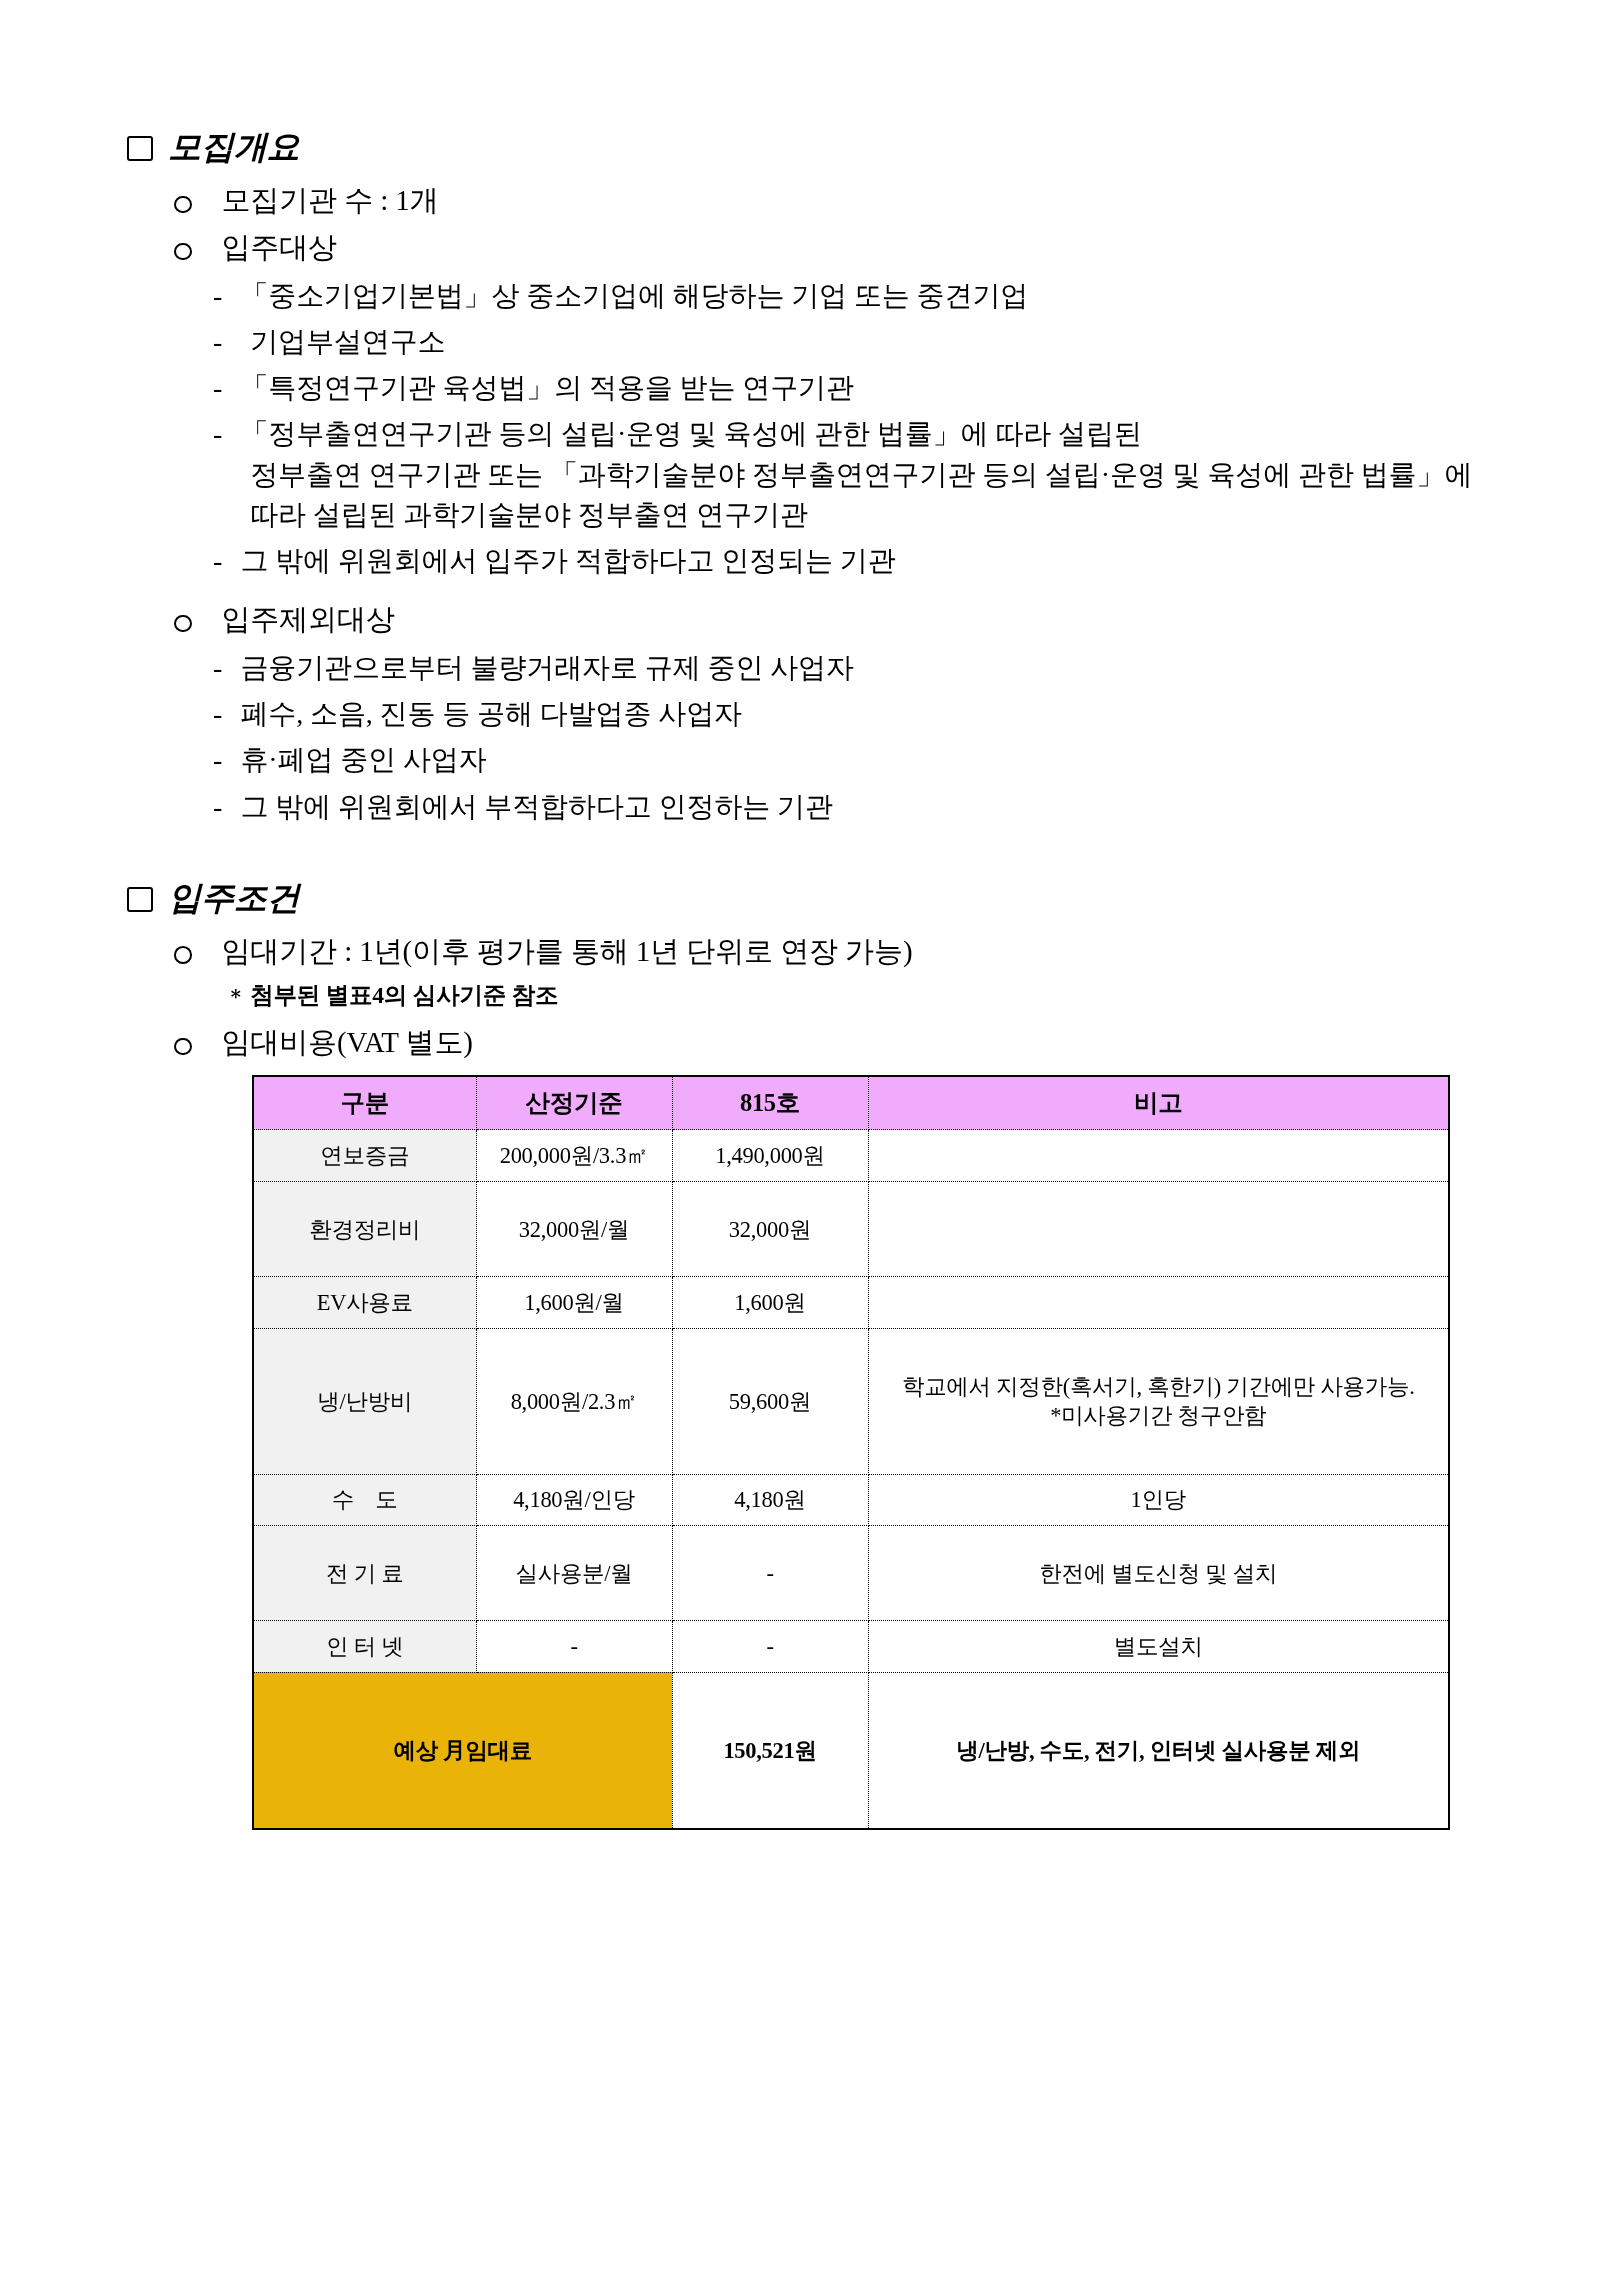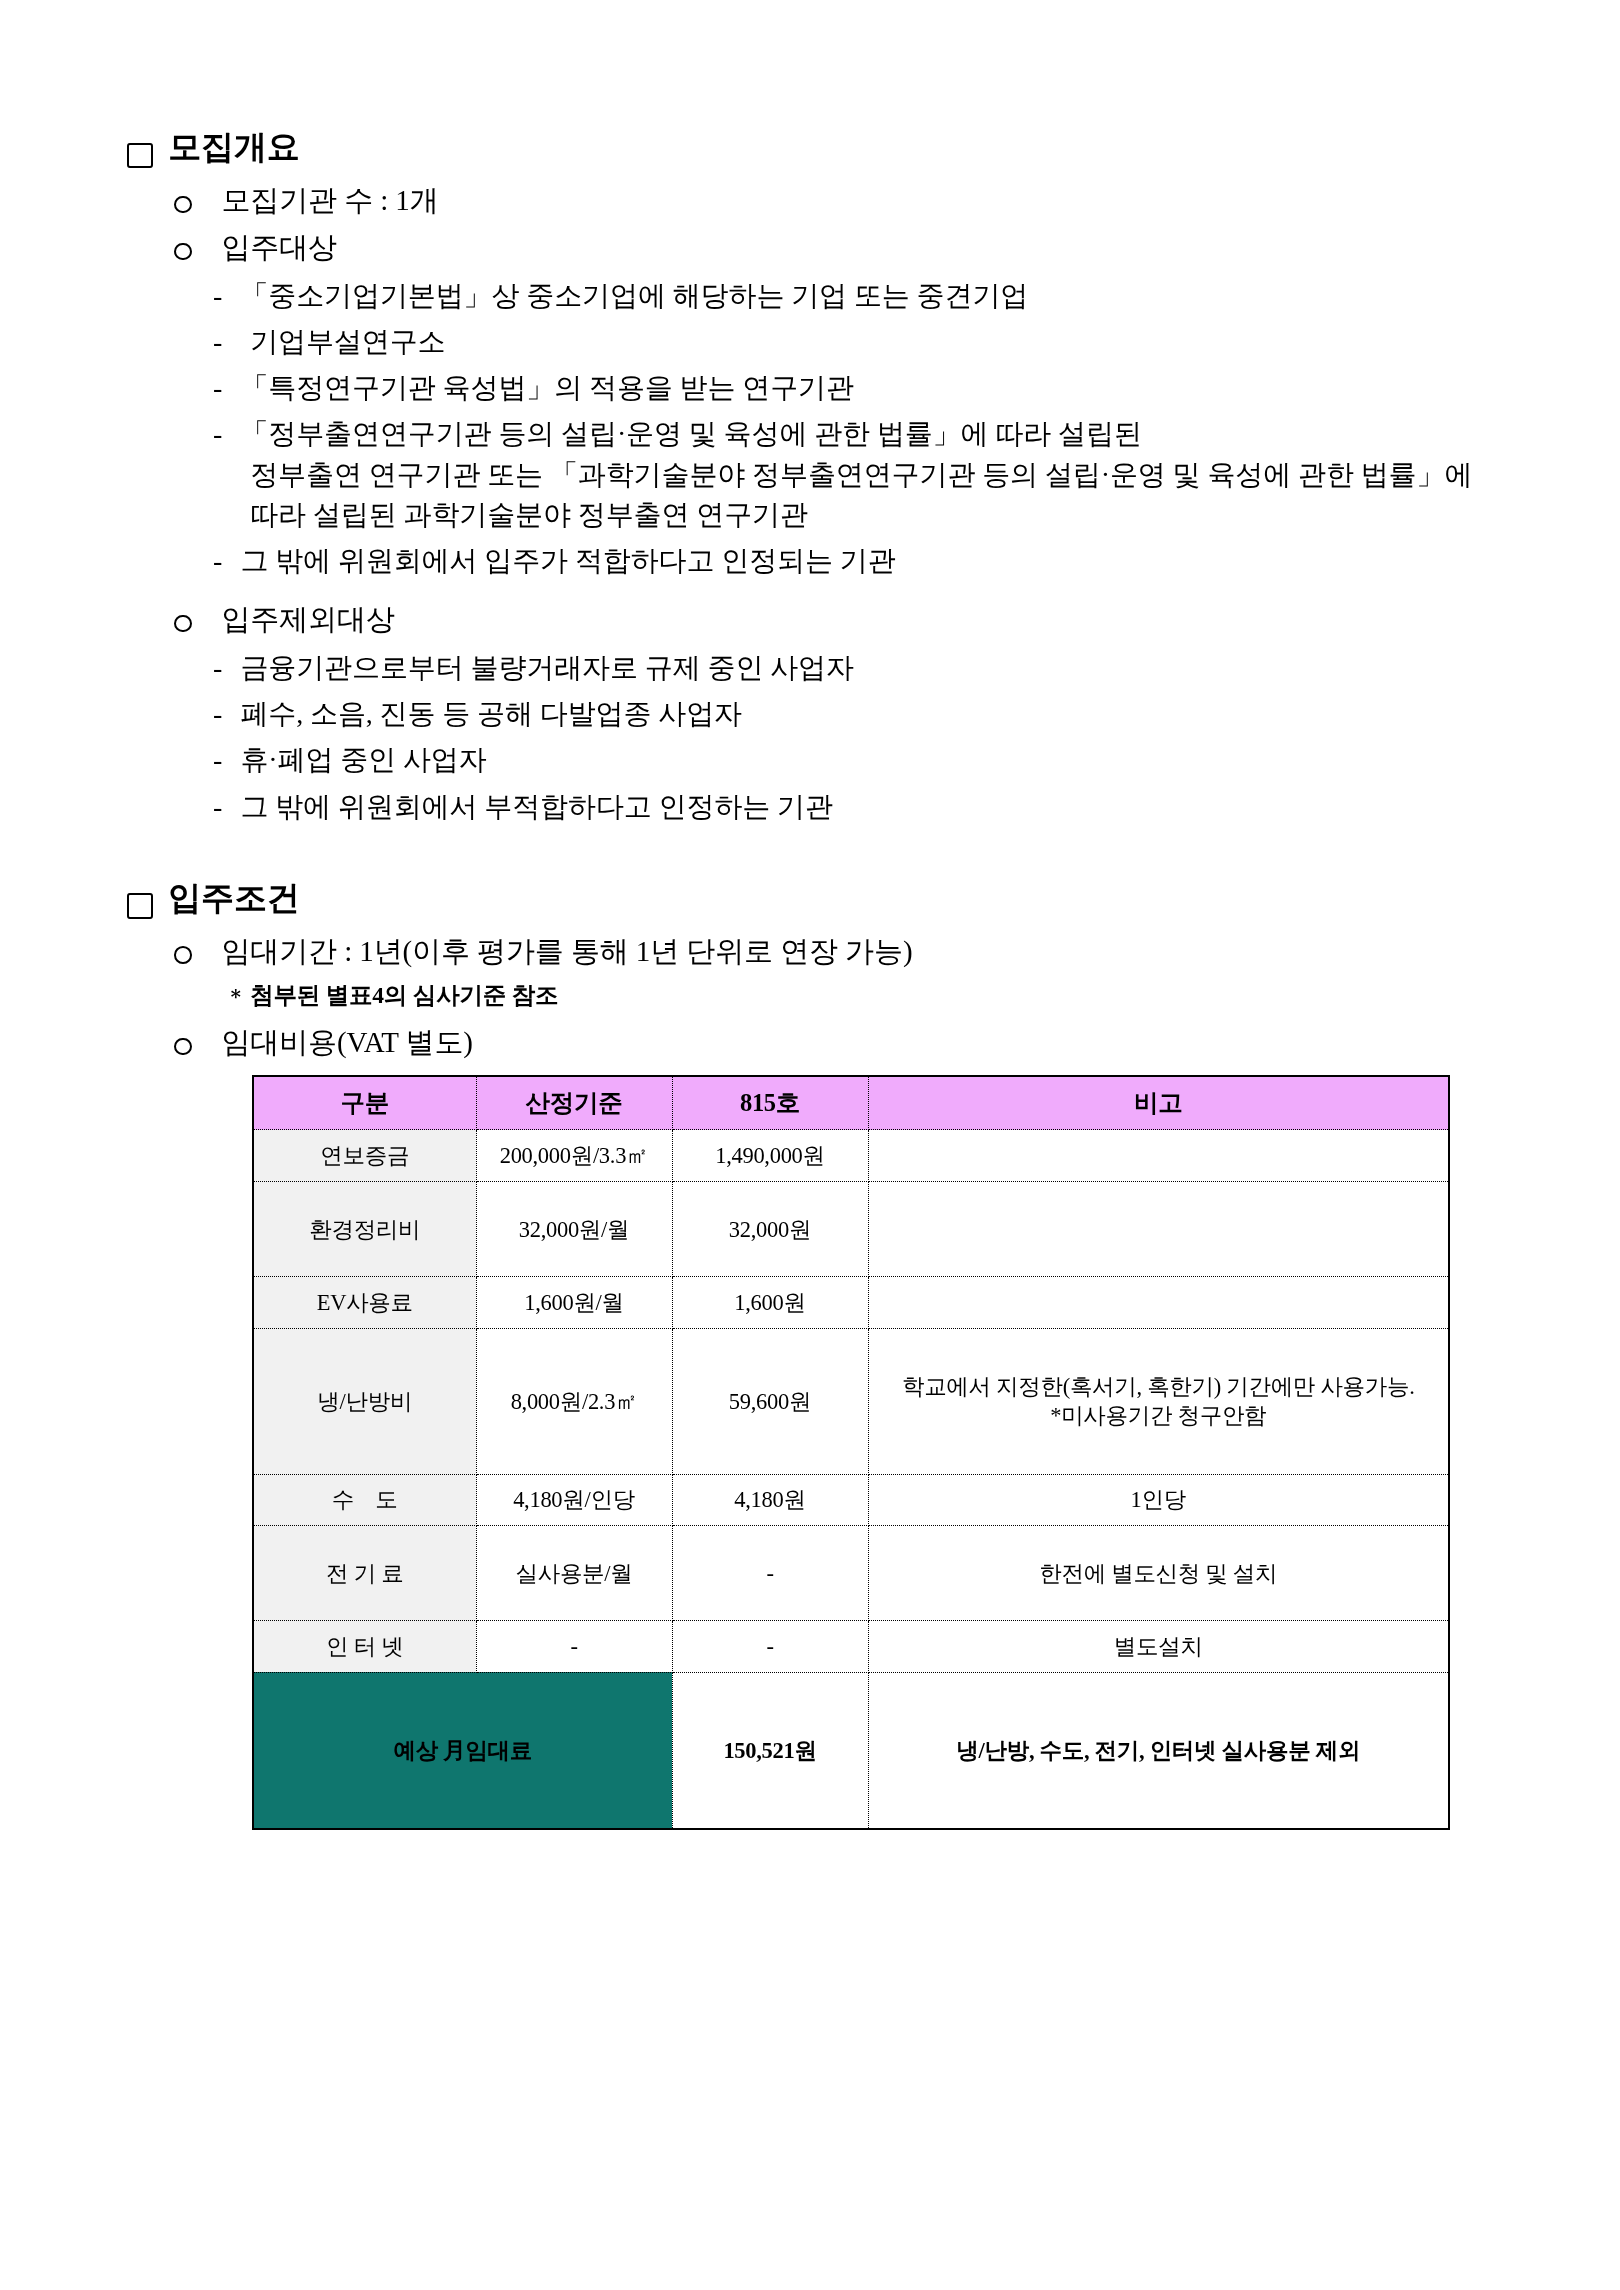--- a/index.html
+++ b/index.html
@@ -28,26 +28,27 @@
     top: 127px;
     width: 1353px;
   }
 
   
   .section {
     margin-bottom: 3.9px;
   }
   .section-head {
     display: flex;
-    align-items: flex-end;
+    align-items: flex-start;
     font-size: 33px;
     font-weight: bold;
     line-height: 1.25;
     letter-spacing: -0.2px;
     margin-bottom: 13.7px;
+    font-style: italic;
   }
   .sq-marker {
     display: inline-block;
     width: 21.6px;
     height: 21.6px;
     border: 2.5px solid #000;
     border-radius: 2.9px;
     flex: 0 0 auto;
     margin-top: 8.8px;
     margin-right: 15.7px;
@@ -176,21 +177,21 @@
   td.lbl.spaced { letter-spacing: 7.8px; text-indent: 7.8px; }
   td.num { font-size: 23.5px; }
   td.rem { font-size: 22.5px; }
 
   tr.h-sm td { height: 43px; }
   tr.h-md td { height: 86px; }
   tr.h-lg td { height: 137px; }
   tr.h-xl td { height: 147px; }
   tr.total td { font-weight: bold; }
   td.total-lbl {
-    background: #0f766e;
+    background: #eab308;
     font-weight: bold;
     font-size: 26.5px;
     letter-spacing: 0;
   }
   td.total-num { font-weight: bold; font-size: 25.5px; }
 </style>
 </head>
 <body>
 
 <div class="page">

